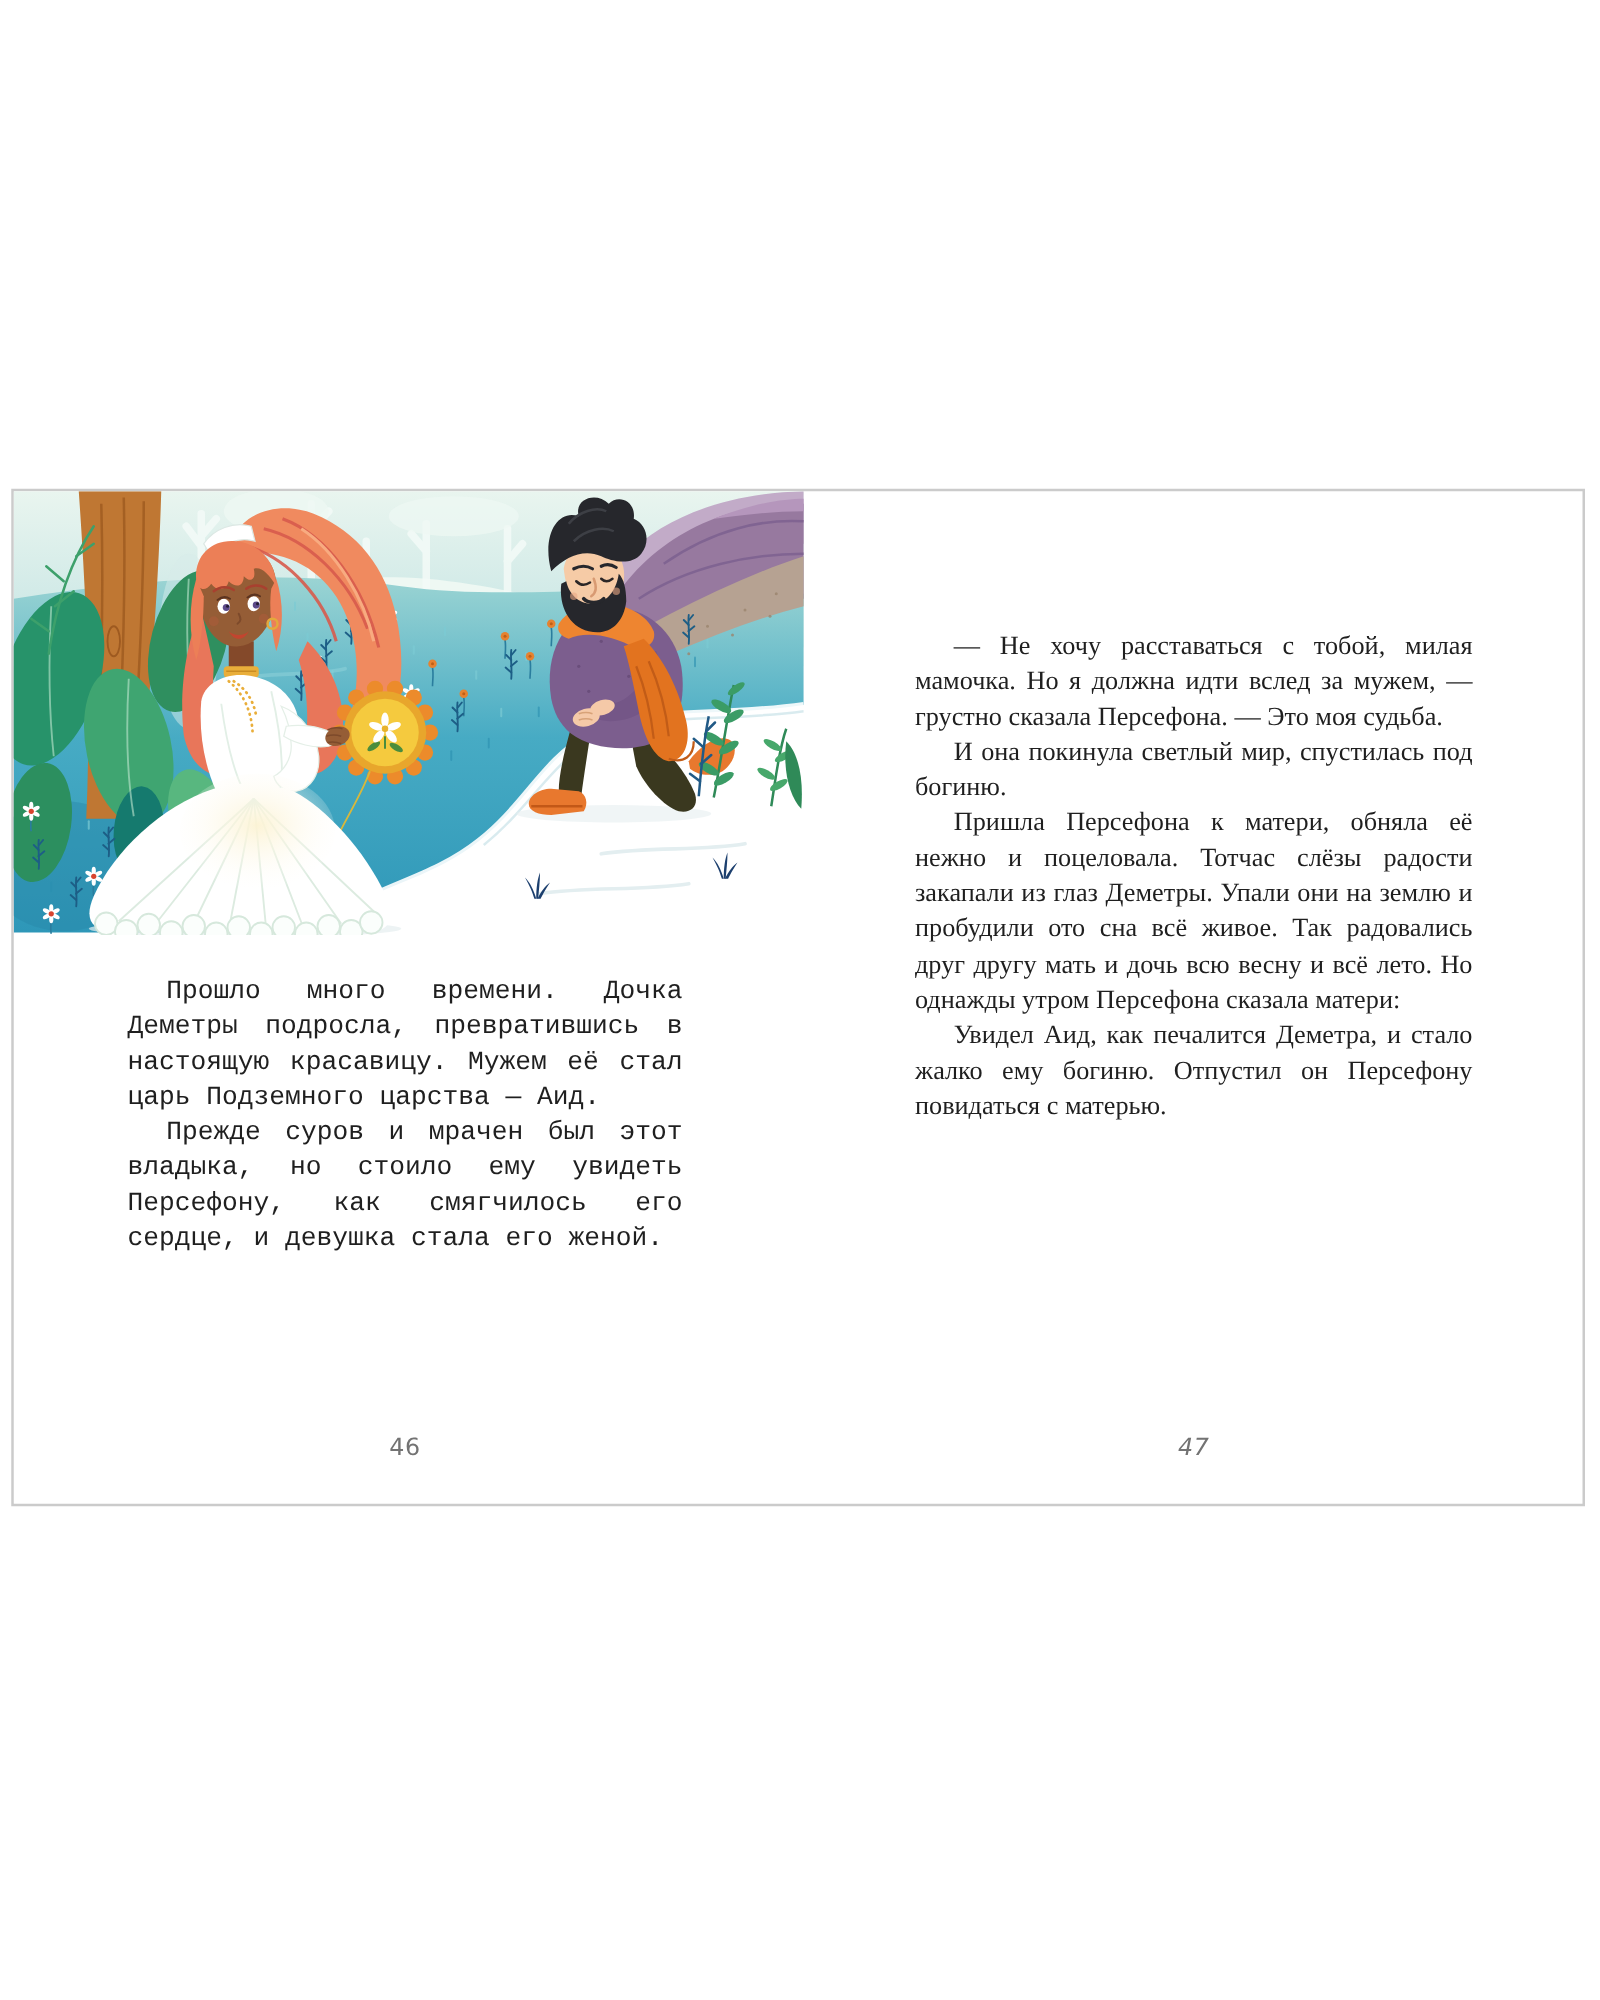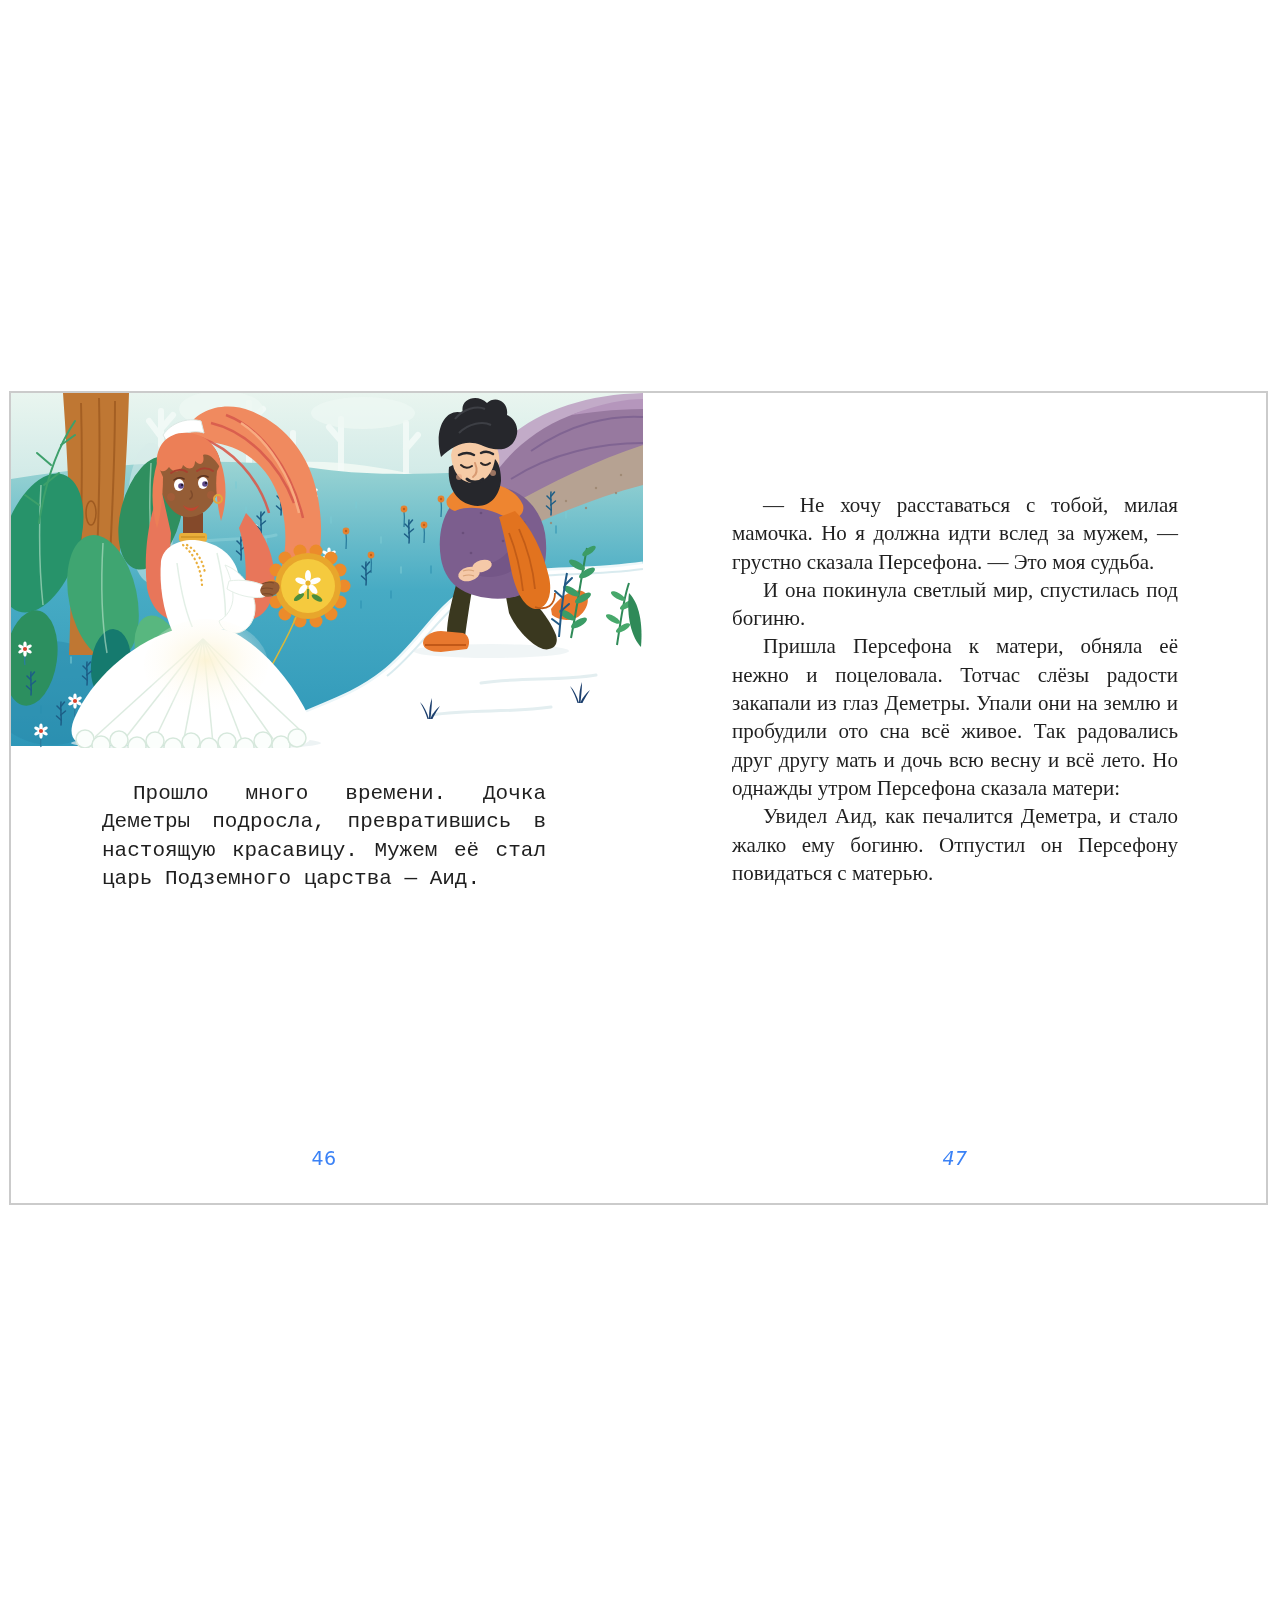--- a/index.html
+++ b/index.html
@@ -2,22 +2,22 @@
 <html lang="ru"><head>
 <meta charset="utf-8">
 <style>
   html,body{margin:0;padding:0;}
   body{width:1280px;height:1600px;background:#ffffff;font-family:"Liberation Serif",serif;position:relative;overflow:hidden;}
   .spread{position:absolute;left:9px;top:391px;width:1255px;height:810px;border:2px solid #cbcbcb;background:#ffffff;}
   .illo{position:absolute;left:0;top:0;width:632px;height:355px;display:block;}
   .pagecol{position:absolute;font-size:21px;line-height:28.3px;color:#1f1f1f;text-align:justify;hyphens:auto;}
   .pagecol p{margin:0;text-indent:31px;}
   .pagecol-left{left:91px;top:387px;width:444px;font-family:Liberation Mono, monospace;}
-  .pagecol-right{left:721px;top:98px;width:446px;}
-  .pagenum{position:absolute;top:754px;text-align:center;font-family:"DejaVu Sans",sans-serif;font-size:19px;color:#3b82f6;letter-spacing:.5px;}
+  .pagecol-right{left:721px;top:109px;width:446px;}
+  .pagenum{position:absolute;top:754px;text-align:center;font-family:"DejaVu Sans",sans-serif;font-size:19px;color:#737373;letter-spacing:.5px;}
   .pagenum-left{left:91px;width:444px;}
   .pagenum-right{left:721px;width:446px;font-style:italic;}
 </style>
 </head>
 <body>
 
 <div class="spread">
 
   <svg class="illo" viewBox="0 0 632 355" xmlns="http://www.w3.org/2000/svg">
     <defs>
@@ -417,20 +417,21 @@
           <circle cx="234" cy="354" r="9"></circle>
           <circle cx="252" cy="348" r="9"></circle>
           <circle cx="270" cy="352" r="9"></circle>
         <circle cx="286" cy="345" r="9"></circle>
       </g>
     </g>
   </svg>
 
   <div class="pagecol pagecol-left">
     <p>Прошло много времени. Дочка Деметры подросла, превратившись в настоящую красавицу. Мужем её стал царь Подземного царства — Аид.</p>
+    <p>Прежде суров и мрачен был этот владыка, но стоило ему увидеть Персефону, как смягчилось его сердце, и девушка стала его женой.</p>
   </div>
 
   <div class="pagecol pagecol-right">
     <p>— Не хочу расставаться с тобой, милая мамочка. Но я должна идти вслед за мужем, — грустно сказала Персефона. — Это моя судьба.</p>
     <p>И она покинула светлый мир, спустилась под богиню.</p>
     <p>Пришла Персефона к матери, обняла её нежно и поцеловала. Тотчас слёзы радости закапали из глаз Деметры. Упали они на землю и пробудили ото сна всё живое. Так радовались друг другу мать и дочь всю весну и всё лето. Но однажды утром Персефона сказала матери:</p>
     <p>Увидел Аид, как печалится Деметра, и стало жалко ему богиню. Отпустил он Персефону повидаться с матерью.</p>
   </div>
 
   <div class="pagenum pagenum-left">46</div>

